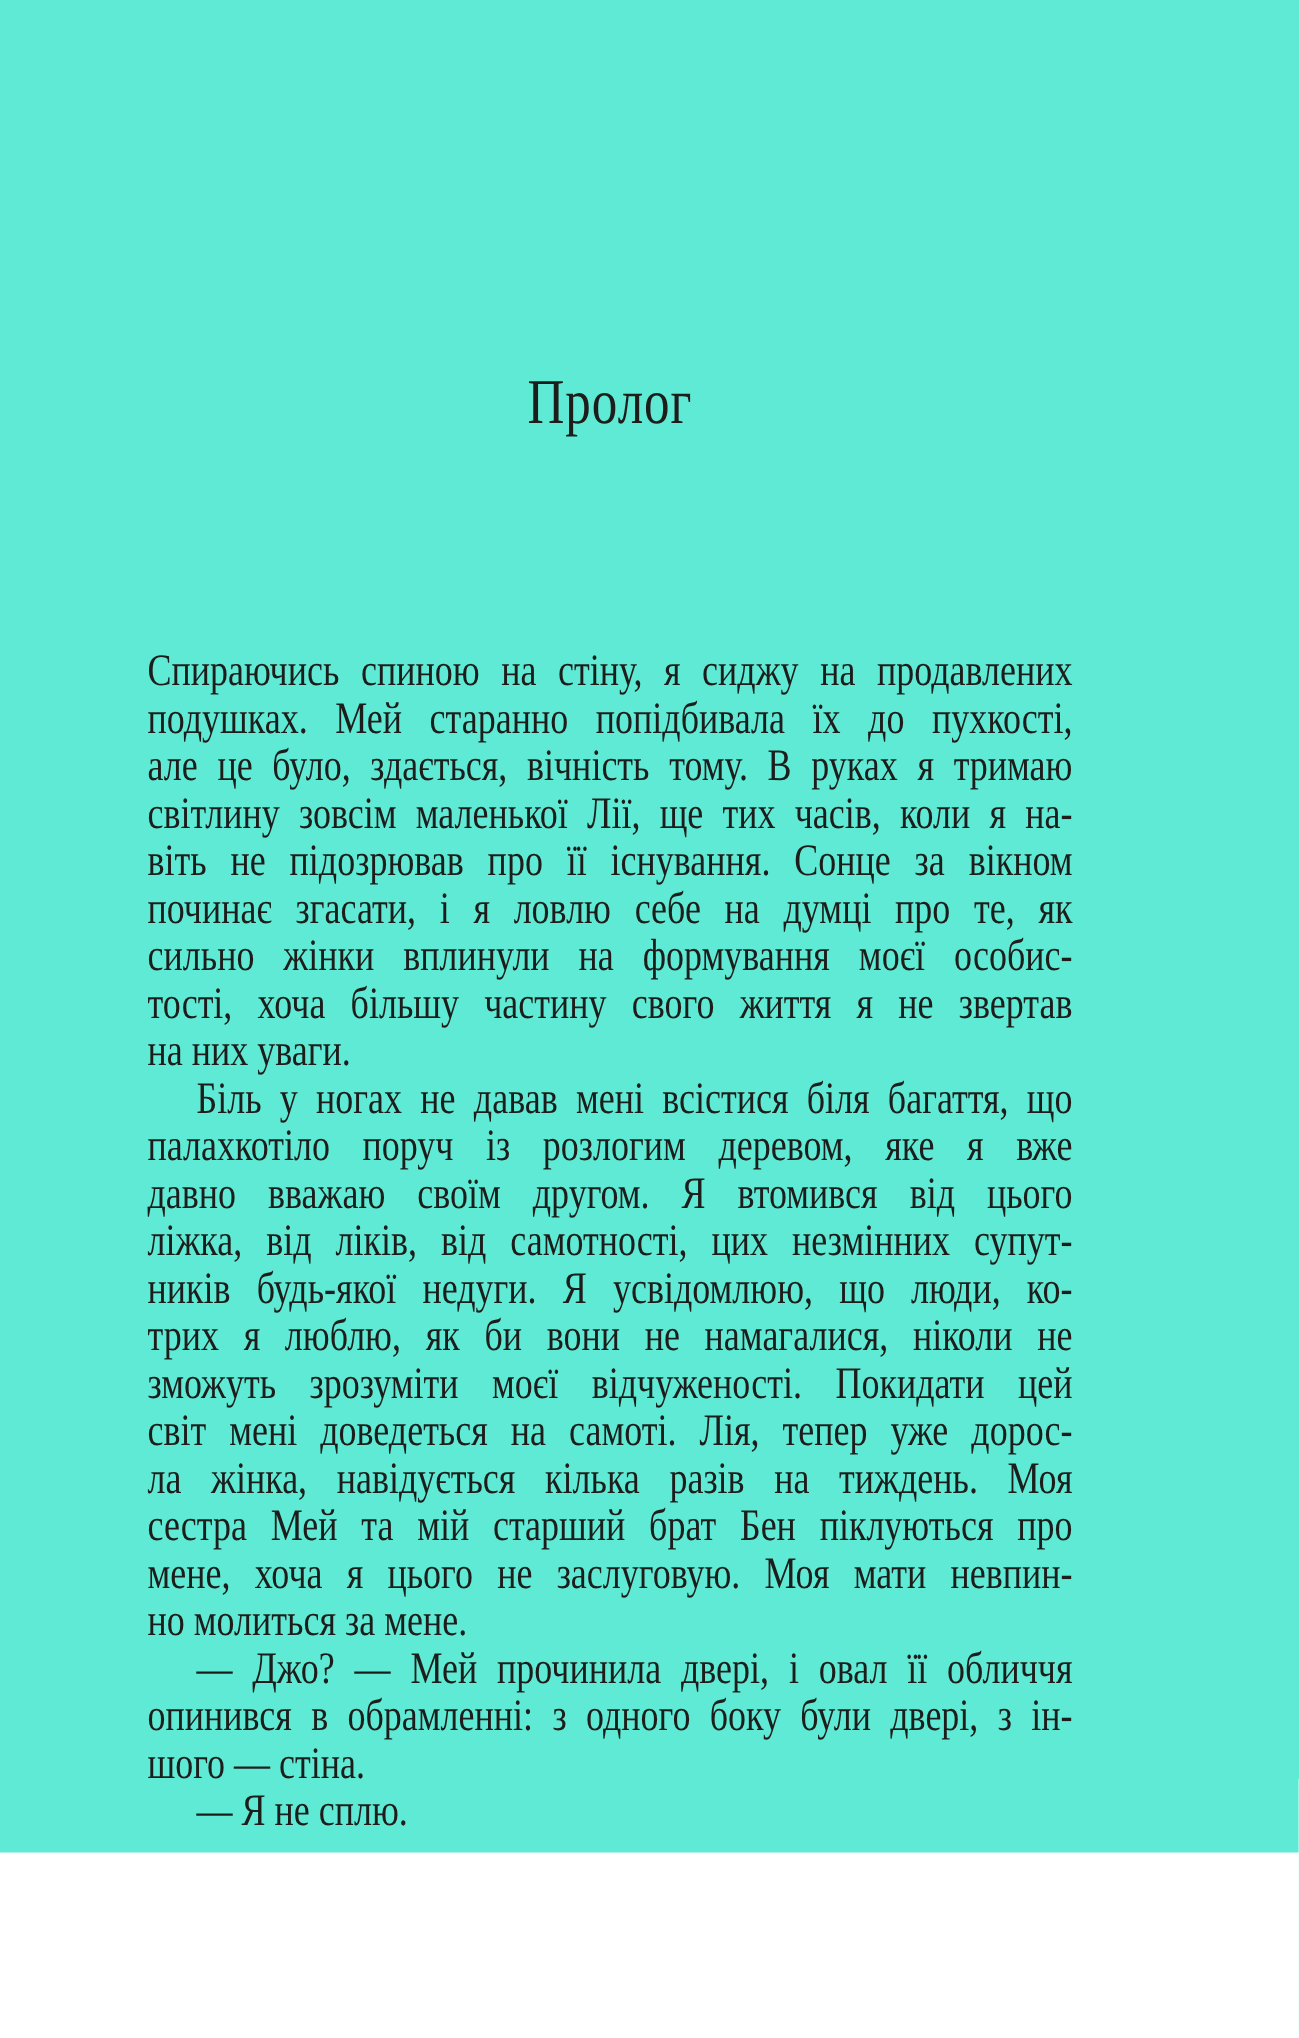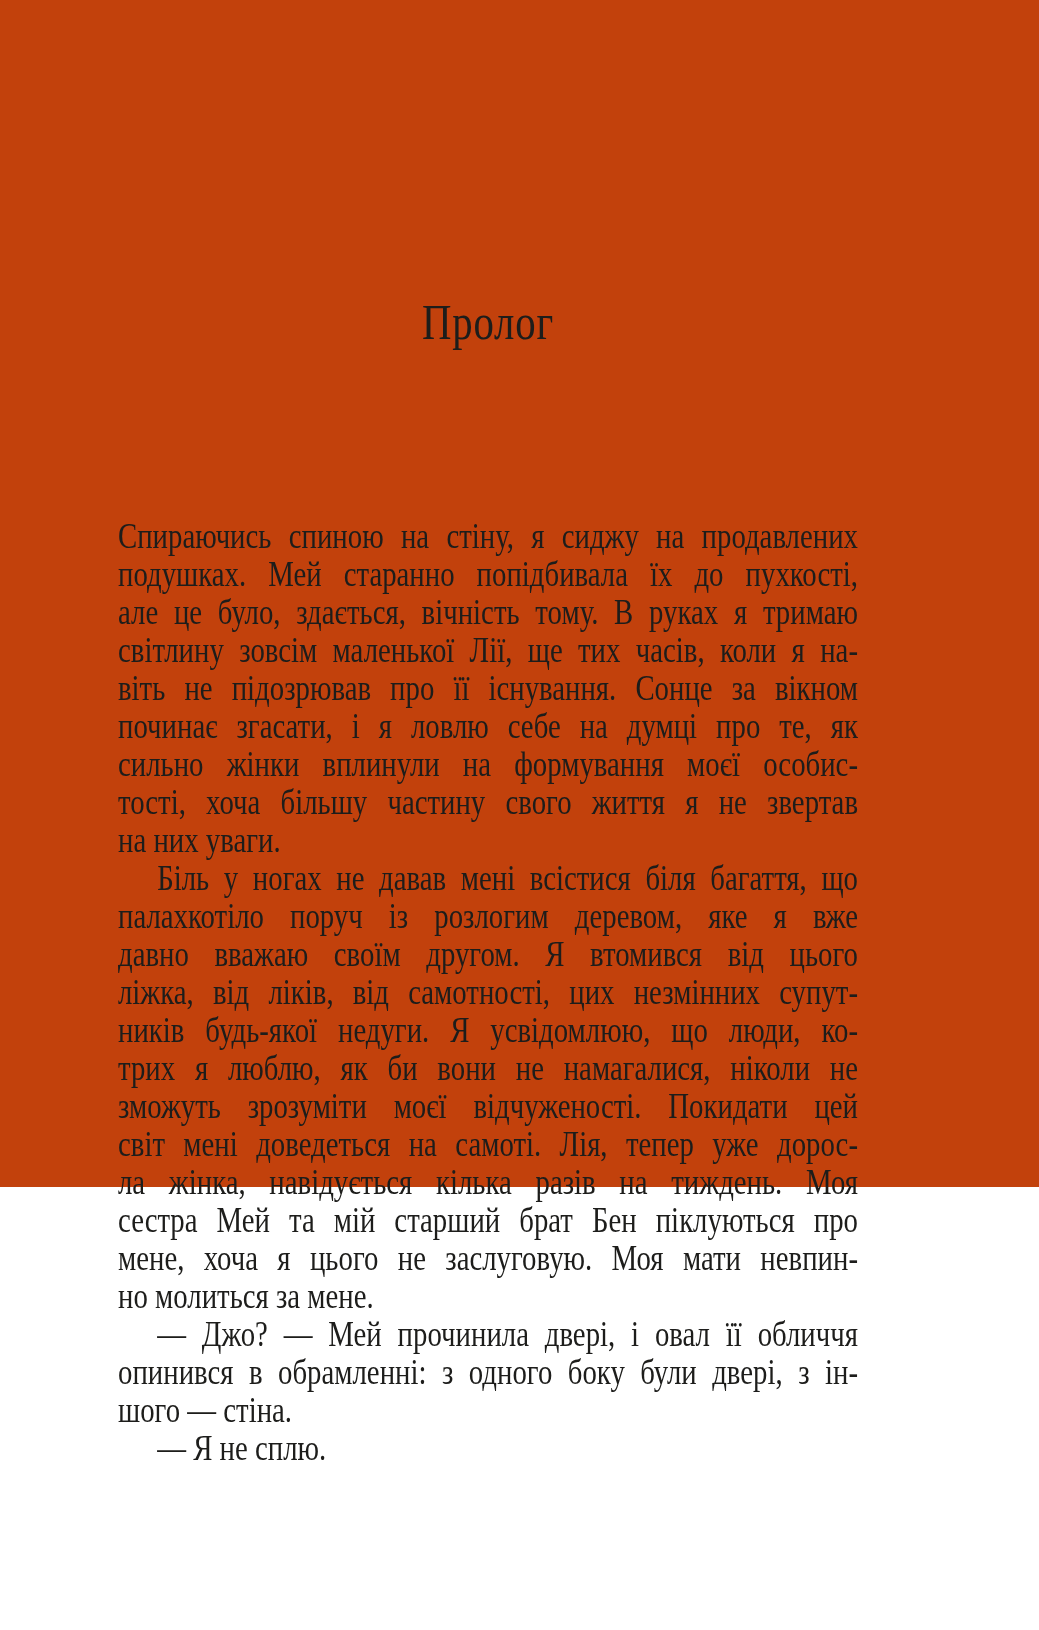--- a/index.html
+++ b/index.html
@@ -12,22 +12,22 @@
     height: 1630px;
     font-family: "Liberation Serif", "DejaVu Serif", serif;
     color: #1d1d1b;
     position: relative;
     overflow: hidden;
   }
   .page {
     position: absolute;
     left: 0; top: 0;
     width: 1039px;
-    height: 1187px;
-    background: #c2410c;
+    height: 1482px;
+    background: #5eead4;
   }
   
   .scale-wrap {
     position: absolute;
     left: 118px;
     top: 0;
     width: 925px;
     transform: scaleX(0.8);
     transform-origin: left top;
   }

